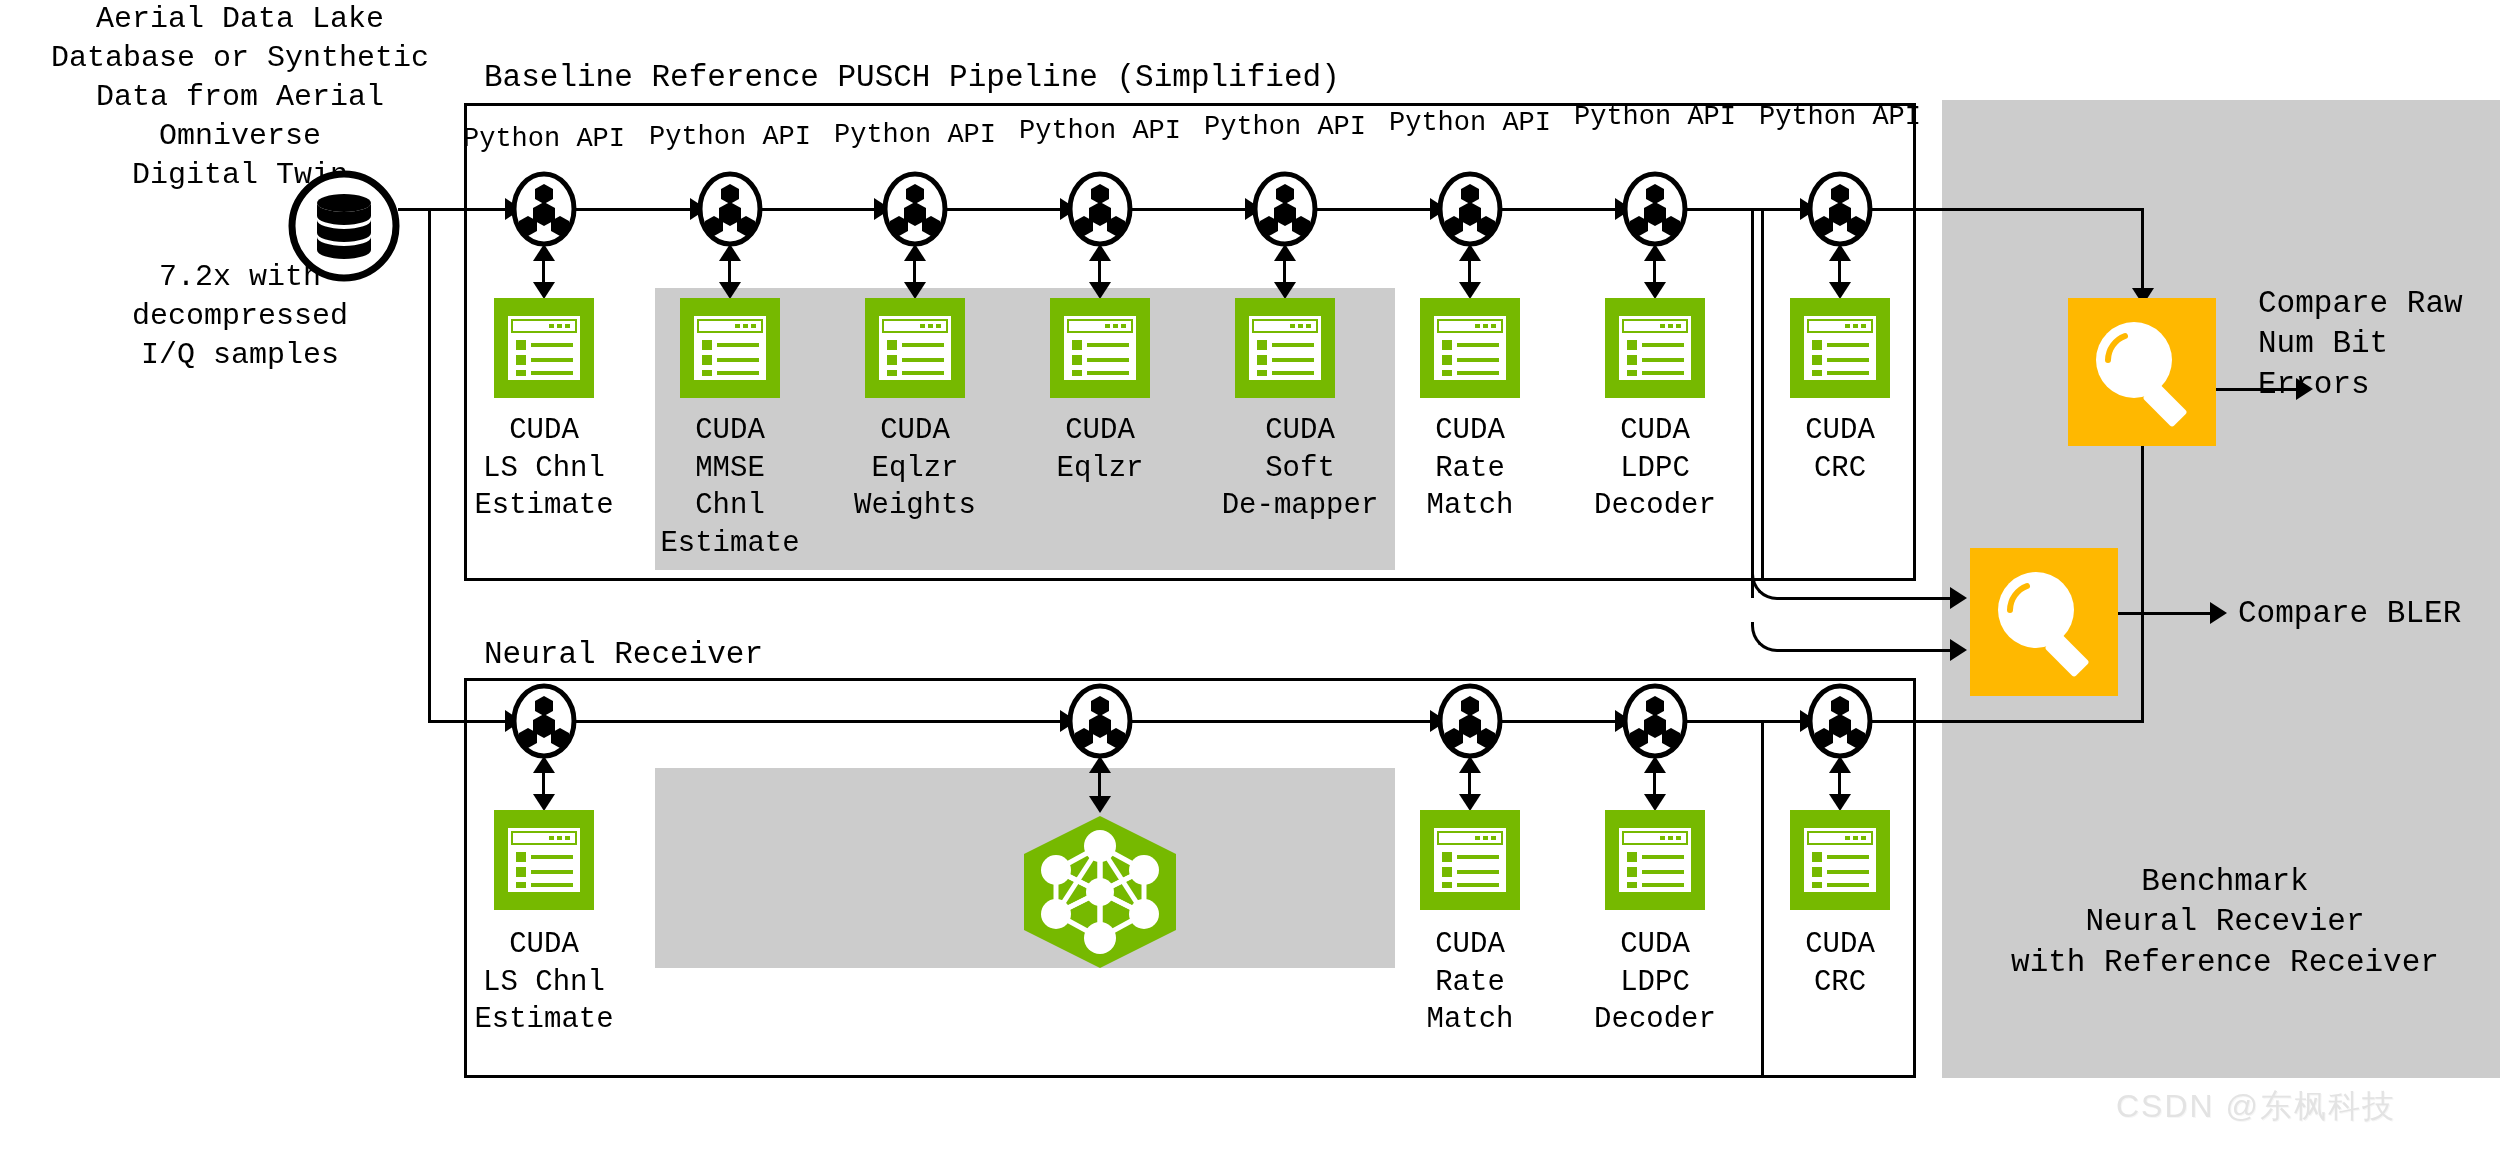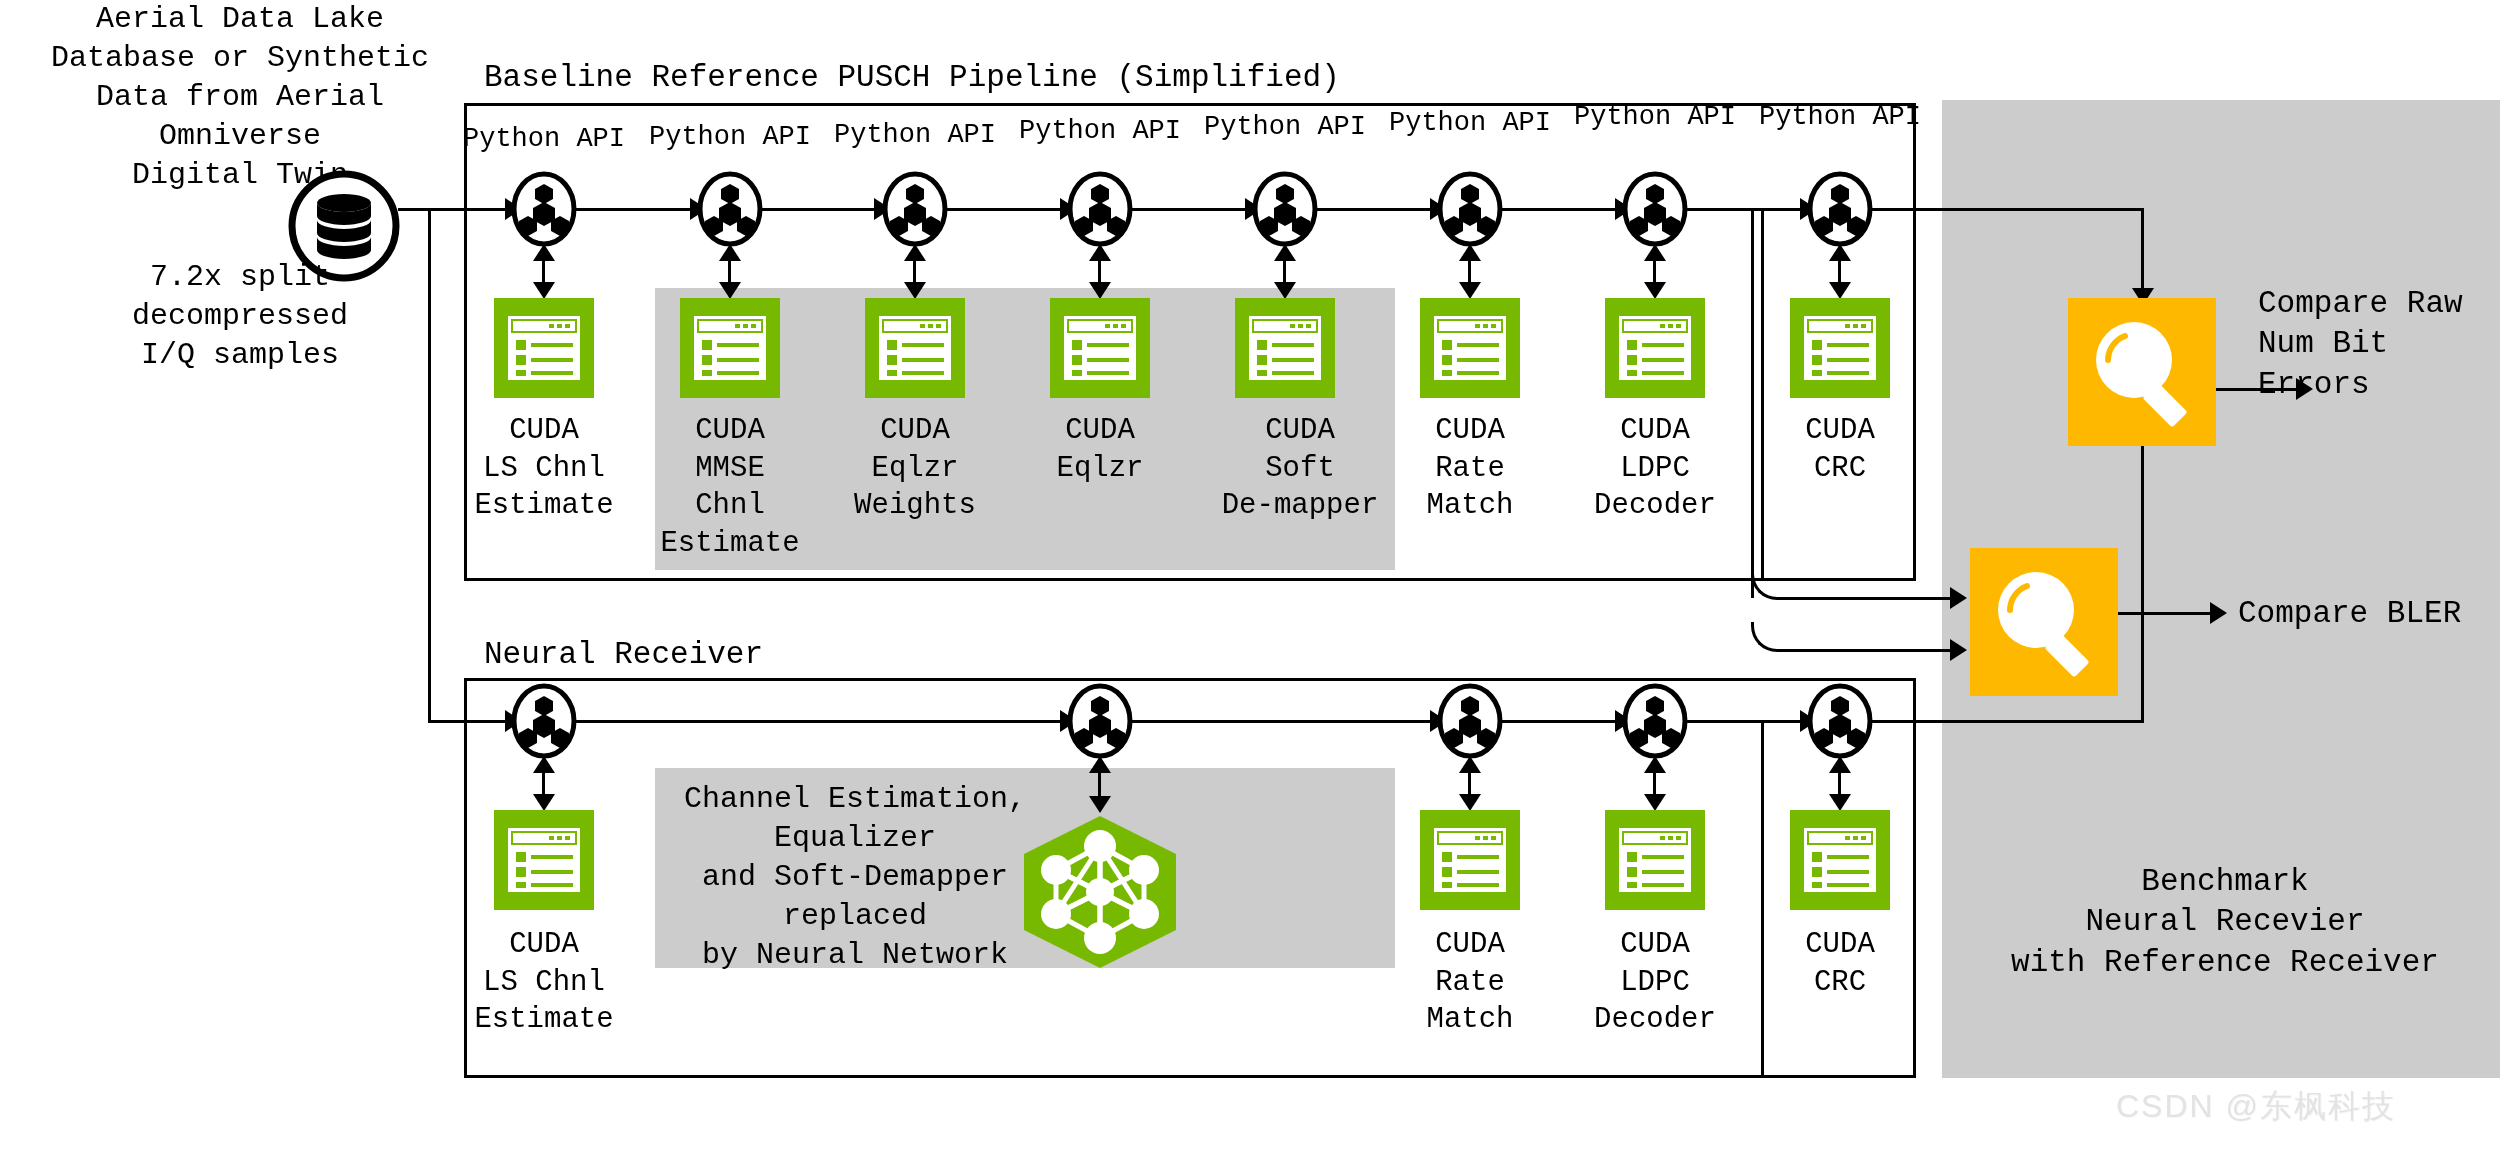--- a/index.html
+++ b/index.html
@@ -109,21 +109,21 @@
       <circle cx="56" cy="56" r="52" fill="#ffffff" stroke="#000000" stroke-width="7"></circle>
       <g fill="#000000">
         <ellipse cx="56" cy="33" rx="27" ry="9"></ellipse>
         <path d="M29 33 v13 a27 9 0 0 0 54 0 v-13 a27 9 0 0 1 -54 0 z"></path>
         <path d="M29 50 v13 a27 9 0 0 0 54 0 v-13 a27 9 0 0 1 -54 0 z"></path>
         <path d="M29 67 v13 a27 9 0 0 0 54 0 v-13 a27 9 0 0 1 -54 0 z"></path>
       </g>
     </svg>
   </div>
 
-  <div class="abs txt ctr" style="left:80px; top:258px; width:320px; font-size:30px;">7.2x split
+  <div class="abs txt ctr" style="left:80px; top:258px; width:320px; font-size:30px;">7.2x with
 decompressed
 I/Q samples</div>
 
   <div class="abs hline" style="left:398px; top:208px; width:130px;"></div>
 
   <div class="abs vline" style="left:428px; top:208px; height:515px;"></div>
   <div class="abs hline" style="left:428px; top:720px; width:110px;"></div>
 
   <div class="abs txt lft" style="left:484px; top:58px; width:900px; font-size:31px;">Baseline Reference PUSCH Pipeline (Simplified)</div>
 
@@ -473,25 +473,20 @@
       <rect x="22" y="57" width="10" height="10" fill="#76b900"></rect>
       <rect x="37" y="60" width="42" height="4" fill="#76b900"></rect>
       <rect x="22" y="72" width="10" height="6" fill="#76b900"></rect>
       <rect x="37" y="73" width="42" height="4" fill="#76b900"></rect>
     </svg>
   </div>
   <div class="abs txt ctr" style="left:459px; top:926px; width:170px; font-size:29px;">CUDA
 LS Chnl
 Estimate</div>
 
-  <div class="abs txt ctr" style="left:660px; top:780px; width:390px; font-size:30px;">Channel Estimation,
-Equalizer
-and Soft-Demapper
-replaced
-by Neural Network</div>
 
   <div class="abs api-node" style="left:1066px; top:682px;">
     <svg viewBox="0 0 68 78">
       <ellipse cx="34" cy="39" rx="30" ry="35" fill="#ffffff" stroke="#000000" stroke-width="5"></ellipse>
       <g fill="#000000">
         <polygon points="34,14 43,19 43,29 34,34 25,29 25,19"></polygon>
         <polygon points="34,32 45,38 45,50 34,56 23,50 23,38"></polygon>
         <polygon points="18,46 27,51 27,61 18,66 9,61 9,51"></polygon>
         <polygon points="50,46 59,51 59,61 50,66 41,61 41,51"></polygon>
       </g>

